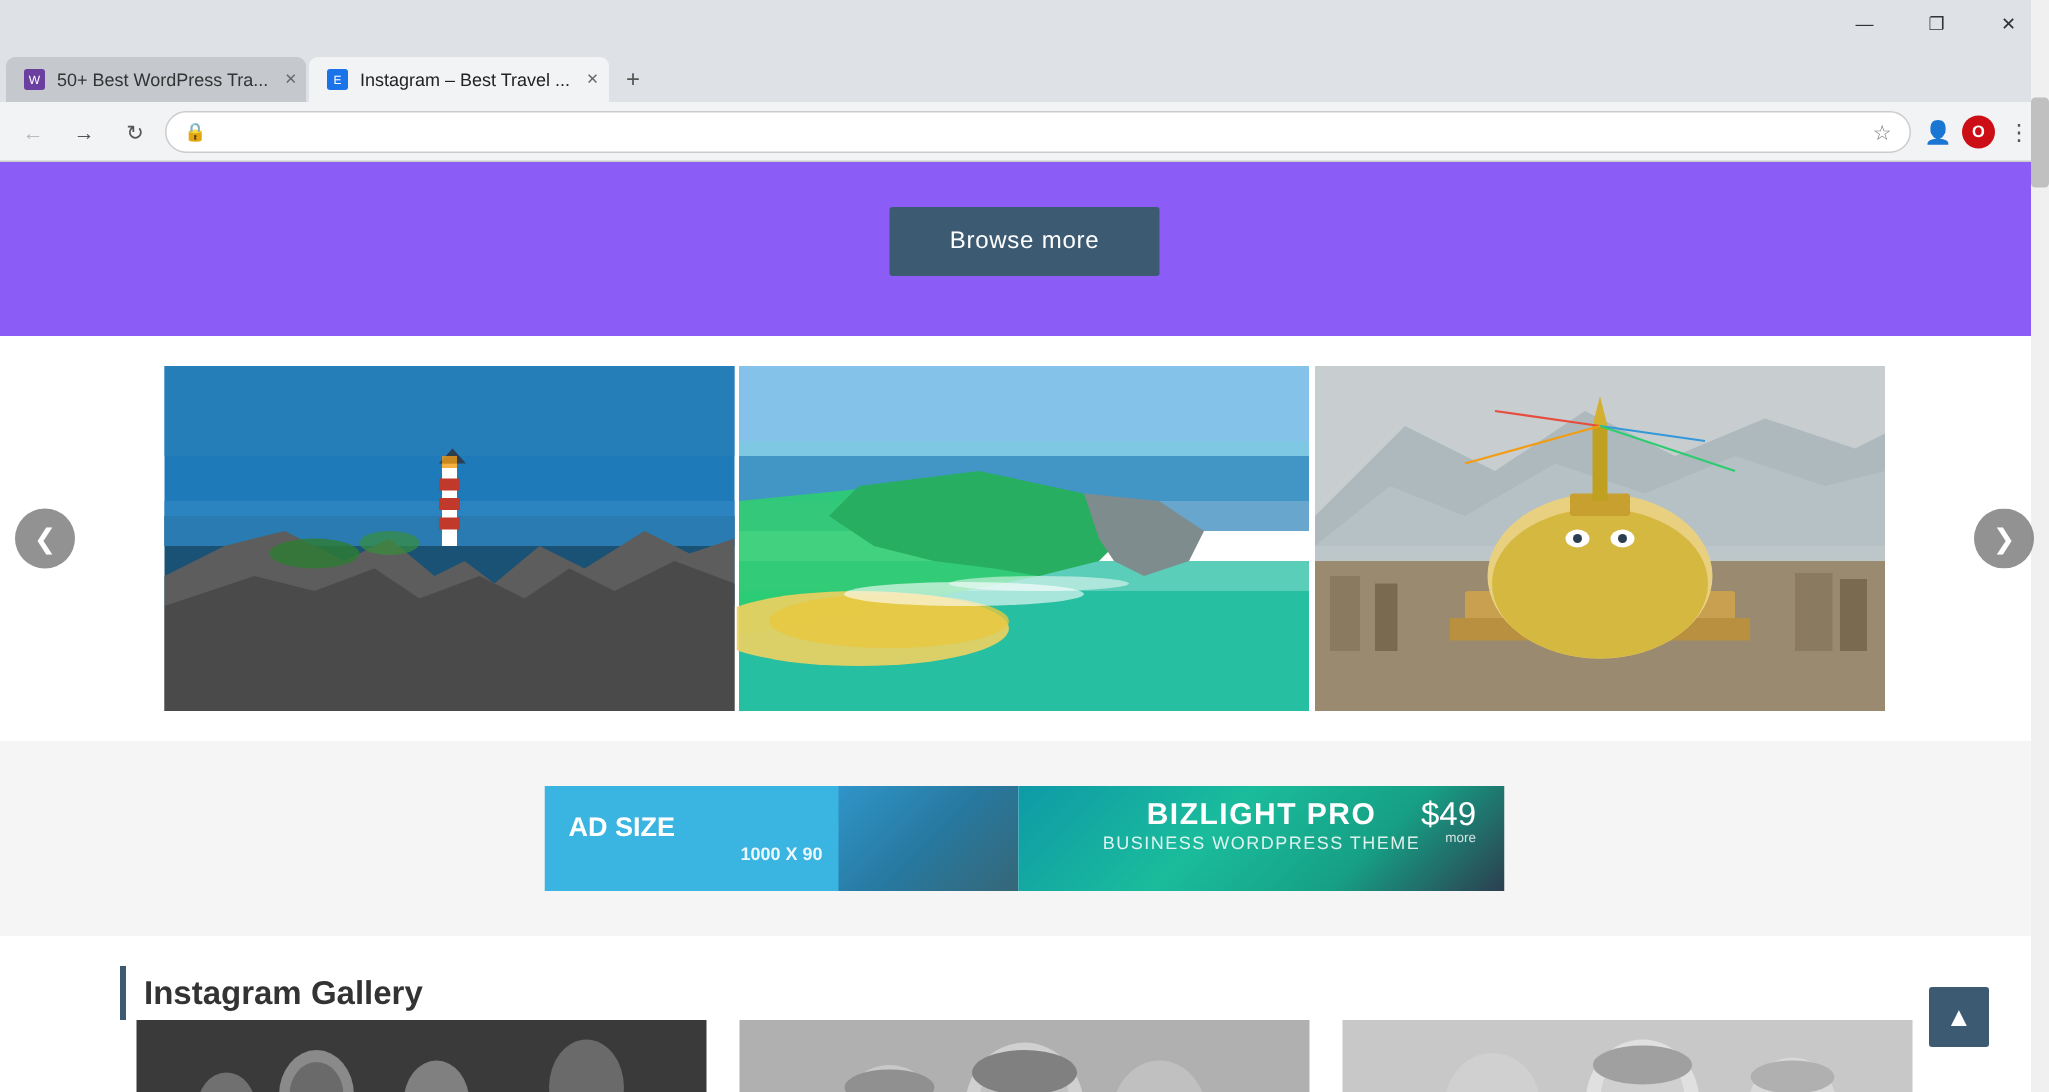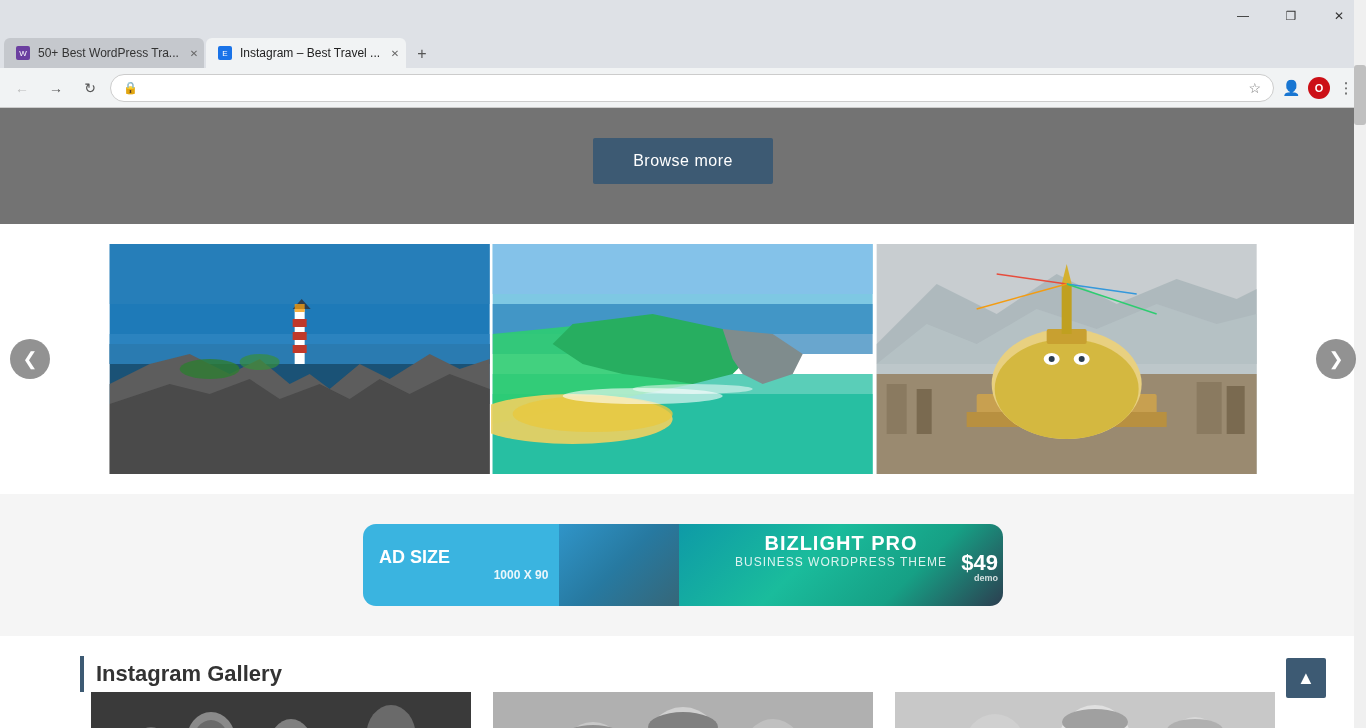--- a/index.html
+++ b/index.html
@@ -162,21 +162,21 @@
     }
 
     
     .page-content {
       background: #f0f0f0;
       width: 100%;
     }
 
     
     .browse-more-section {
-      background: #737373;
+      background: #8b5cf6;
       display: flex;
       align-items: flex-end;
       justify-content: center;
       padding: 30px 0 40px 0;
     }
     .browse-more-btn {
       background: #3d5a73;
       color: white;
       border: none;
       padding: 14px 40px;
@@ -234,23 +234,23 @@
     
     .ad-section {
       background: #f5f5f5;
       display: flex;
       justify-content: center;
       padding: 30px 0;
     }
     .ad-banner {
       display: flex;
       width: 640px;
-      height: 82px;
+      height: 70px;
       overflow: hidden;
-      border-radius: 13px;
+      border-radius: 0;
     }
     .ad-left {
       background: #3ab4e0;
       flex: 1;
       display: flex;
       flex-direction: column;
       justify-content: center;
       padding: 8px 16px;
       position: relative;
       overflow: hidden;
@@ -296,27 +296,26 @@
       letter-spacing: 1px;
     }
     .ad-right-subtitle {
       color: rgba(255,255,255,0.85);
       font-size: 12px;
       text-transform: uppercase;
       letter-spacing: 1px;
     }
     .ad-price {
       position: absolute;
-      right: 5px;
+      right: 19px;
       top: 8px;
       color: white;
       font-size: 22px;
-      font-weight: 700;
+      font-weight: 400;
       line-height: 1;
-      margin-top: 20px;
     }
     .ad-price .only { font-size: 9px; display: block; text-align: right; opacity: 0.8; }
 
     
     .instagram-section {
       background: #fff;
       padding: 20px 80px;
     }
     .section-title-bar {
       display: flex;
@@ -548,21 +547,21 @@
         <div class="ad-left-title">AD SIZE</div>
         <div class="ad-left-subtitle">1000 X 90</div>
 
         <div class="ad-left-decor"></div>
       </div>
       <div class="ad-right">
         <div class="ad-right-title">BIZLIGHT PRO</div>
         <div class="ad-right-subtitle">BUSINESS WORDPRESS THEME</div>
         <div class="ad-price">
           <span>$49</span>
-          <span class="only">demo</span>
+          <span class="only">more</span>
         </div>
       </div>
     </div>
   </div>
 
   <div class="instagram-section">
     <div class="section-title-bar">
       <div class="section-title-accent"></div>
       <h2 class="section-title-text">Instagram Gallery</h2>
     </div>

